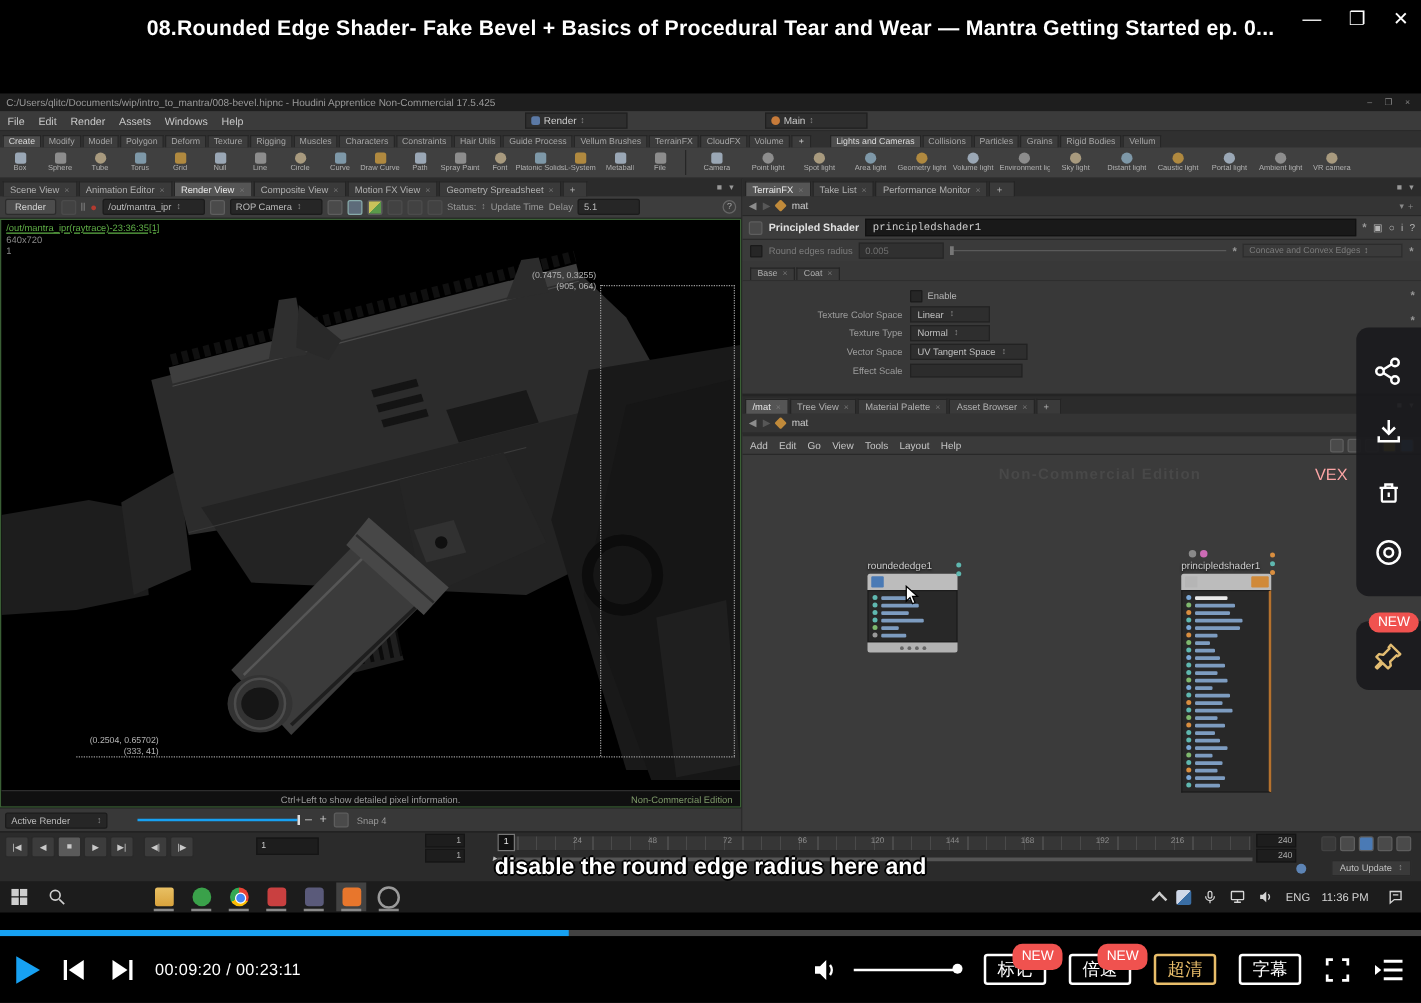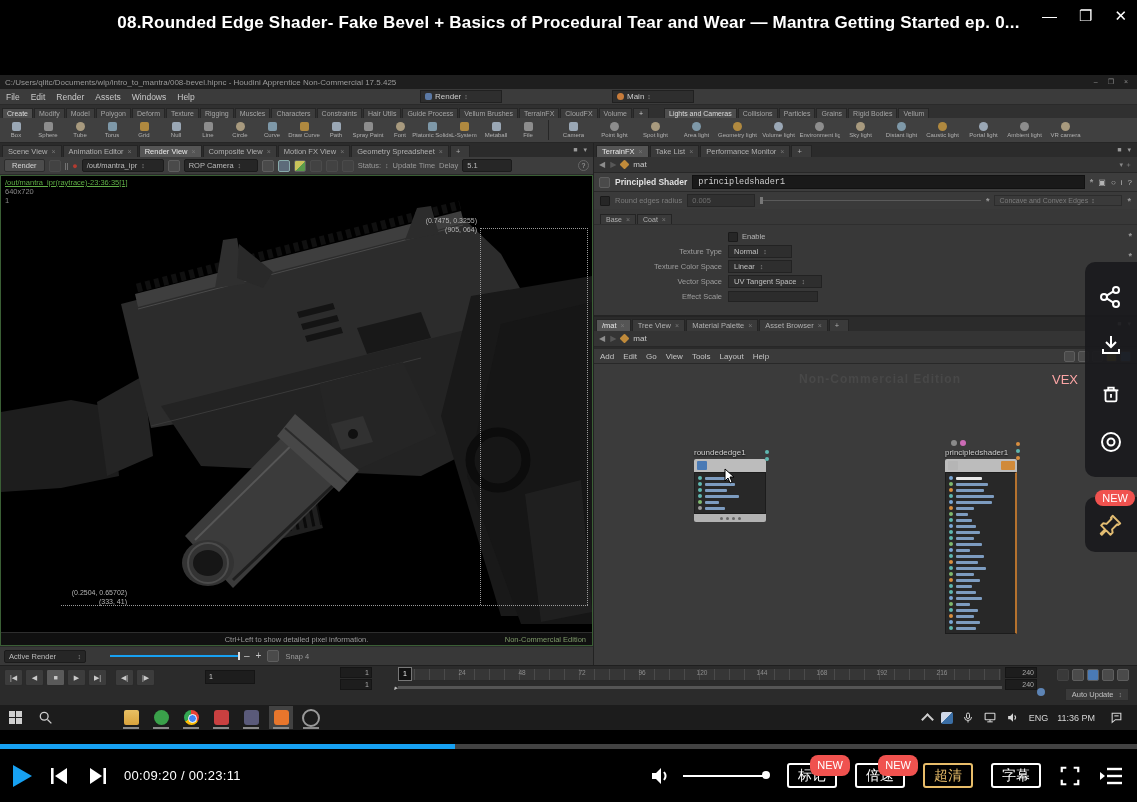--- a/index.html
+++ b/index.html
@@ -139,21 +139,21 @@
   .rf{width:26px;height:9px;background:#1d1d1d;border:1px solid #151515;color:#aaa;text-align:right;padding:0 2px;line-height:9px;margin-bottom:1px}
   .ruler{position:absolute;left:398px;right:135px;top:2px;height:11px;background:#363636;border:1px solid #2a2a2a;
     background-image:repeating-linear-gradient(to right,#4a4a4a 0 1px,transparent 1px 15px)}
   .tick-labels{position:absolute;left:432px;top:3px;display:flex}
   .tick-lb{width:60px;text-align:center;color:#8d8d8d;font-size:6.5px}
   .frame-flag{position:absolute;left:398px;top:1px;width:12px;height:12px;background:#111;border:1px solid #777;color:#eee;text-align:center;line-height:12px;font-size:7px}
   .end-fields{position:absolute;right:100px;top:1px}
   .range-track{position:absolute;left:398px;right:135px;top:20px;height:3px;background:#555}
   .range-track i{position:absolute;left:-4px;top:-2px;color:#bbb;font-size:7px;line-height:7px}
   .pb-icons{position:absolute;right:8px;top:3px;display:flex;gap:3px}
-  .auto-update{position:absolute;right:8px;top:22px;display:flex;gap:20px;}
+  .auto-update{position:absolute;right:8px;top:22px;display:flex;gap:20px;align-items:center}
   .au-box{background:#3a3a3a;border:1px solid #2a2a2a;color:#c0c0c0;font-size:7.5px;padding:1px 6px;display:flex;gap:5px;align-items:center}
   .au-dot{width:8px;height:8px;border-radius:50%;background:#5d84b5}
   
   .taskbar{position:absolute;left:0;top:660px;width:1137px;height:25px;background:#1c1c1c;display:flex;align-items:center}
   .tb-ic{width:24px;height:23px;display:flex;align-items:center;justify-content:center;position:relative;margin:0 3px}
   .tb-ic.open::after{content:"";position:absolute;bottom:0;left:4px;right:4px;height:2px;background:#8a8a8a}
   .tb-ic.active{background:#424242}
   .app{width:15px;height:15px;border-radius:3px}
   .folder{background:linear-gradient(#e8c064,#d9a33c);border-radius:2px}
   .gapp{background:#3aa14a;border-radius:50%}
@@ -561,30 +561,30 @@
               <span class="ptab" style="font-size:7px">Coat</span>
             </div>
         </div>
         <div class="params-block">
           <div class="prow">
             <span class="lb"></span>
             <i class="chk"></i>
             <span style="color:#b5b5b5;font-size:7.5px;margin-left:4px">Enable</span>
           </div>
           <div class="prow">
+            <span class="lb">Texture Color Space</span>
+            <span class="pdrop" style="width:52px">
+                <span>Linear</span>
+                <span class="ud">↕</span>
+              </span>
+          </div>
+          <div class="prow">
             <span class="lb">Texture Type</span>
             <span class="pdrop" style="width:52px">
                 <span>Normal</span>
-                <span class="ud">↕</span>
-              </span>
-          </div>
-          <div class="prow">
-            <span class="lb">Texture Color Space</span>
-            <span class="pdrop" style="width:52px">
-                <span>Linear</span>
                 <span class="ud">↕</span>
               </span>
           </div>
           <div class="prow">
             <span class="lb">Vector Space</span>
             <span class="pdrop" style="width:82px">
                 <span>UV Tangent Space</span>
                 <span class="ud">↕</span>
               </span>
           </div>
@@ -915,20 +915,21 @@
         </svg>
       <span class="txt">ENG</span>
       <span class="txt">11:36 PM</span>
       <svg width="13" height="13" viewBox="0 0 24 24" style="margin-left:6px">
           <path d="M4 4h16v12H10l-6 5z" fill="none" stroke="#d5d5d5" stroke-width="2"></path>
           <line x1="8" y1="9" x2="16" y2="9" stroke="#d5d5d5" stroke-width="2"></line>
         </svg>
     </div>
   </div>
 
+  <div class="sub-en">disable the round edge radius here and</div>
 
   <div class="side-panel">
     <div class="sp-btn">
       <svg width="24" height="24" viewBox="0 0 24 24">
           <circle cx="17" cy="5" r="3" fill="none" stroke="#fff" stroke-width="2"></circle>
           <circle cx="5" cy="12" r="3" fill="none" stroke="#fff" stroke-width="2"></circle>
           <circle cx="17" cy="19" r="3" fill="none" stroke="#fff" stroke-width="2"></circle>
           <line x1="7.7" y1="10.6" x2="14.3" y2="6.4" stroke="#fff" stroke-width="2"></line>
           <line x1="7.7" y1="13.4" x2="14.3" y2="17.6" stroke="#fff" stroke-width="2"></line>
         </svg>

